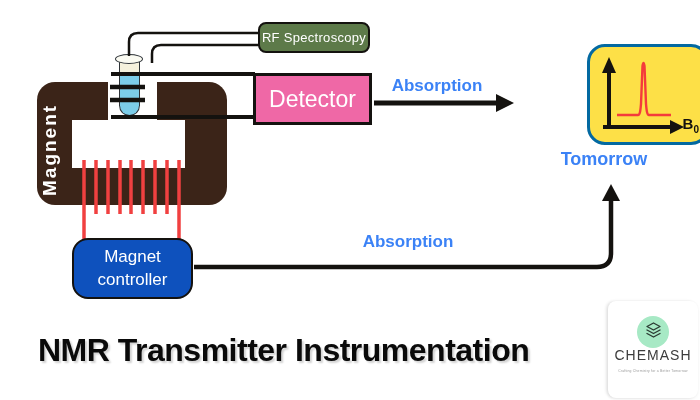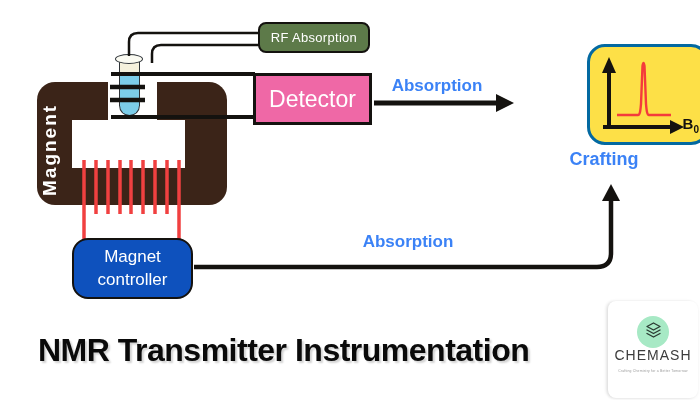--- a/index.html
+++ b/index.html
@@ -167,21 +167,21 @@
       <polygon points="496,94 514,103 496,112" fill="#14120f"></polygon>
     </g>
 
     <g>
       <path d="M194,267 H597 Q611,267 611,253 V197" fill="none" stroke="#14120f" stroke-width="4.5"></path>
       <polygon points="602,201 611,184 620,201" fill="#14120f"></polygon>
     </g>
   </svg>
 
   <div class="box rf-box">
-    <span>RF Absorption</span>
+    <span>RF Spectroscopy</span>
   </div>
 
   <div class="box detector-box">
     <span>Detector</span>
   </div>
 
   <div class="box controller-box">
     <span>Magnet</span>
     <span>controller</span>
   </div>
@@ -192,21 +192,21 @@
       <polygon points="19,10 12,26 26,26" fill="#14120f"></polygon>
       <line x1="13" y1="80" x2="82" y2="80" stroke="#14120f" stroke-width="4"></line>
       <polygon points="94,80 80,73 80,87" fill="#14120f"></polygon>
       <path d="M27,68 H48 C50,68 50.5,63 51,57 L52.5,19 Q53.5,13 54.5,19 L56,57 C56.5,63 57,68 59,68 H81" fill="none" stroke="#F43B3B" stroke-width="2.4"></path>
     </svg>
     <div class="b0"><span>B</span><sub>0</sub></div>
   </div>
 
   <div class="flow-label absorption-top">Absorption</div>
   <div class="flow-label absorption-bottom">Absorption</div>
-  <div class="flow-label printer-caption">Crafting</div>
+  <div class="flow-label printer-caption">Tomorrow</div>
 
   <div class="diagram-title">NMR Transmitter Instrumentation</div>
 
   <div class="logo-card">
     <div class="logo-circle">
       <span>
         <svg width="19" height="19" viewBox="0 0 19 19" fill="none" stroke="#2b3b33" stroke-width="1.4" stroke-linejoin="round" stroke-linecap="round">
           <path d="M9.5,2 L16,5.5 L9.5,9 L3,5.5 Z"></path>
           <path d="M3,9 L9.5,12.5 L16,9"></path>
           <path d="M3,12.5 L9.5,16 L16,12.5"></path>

